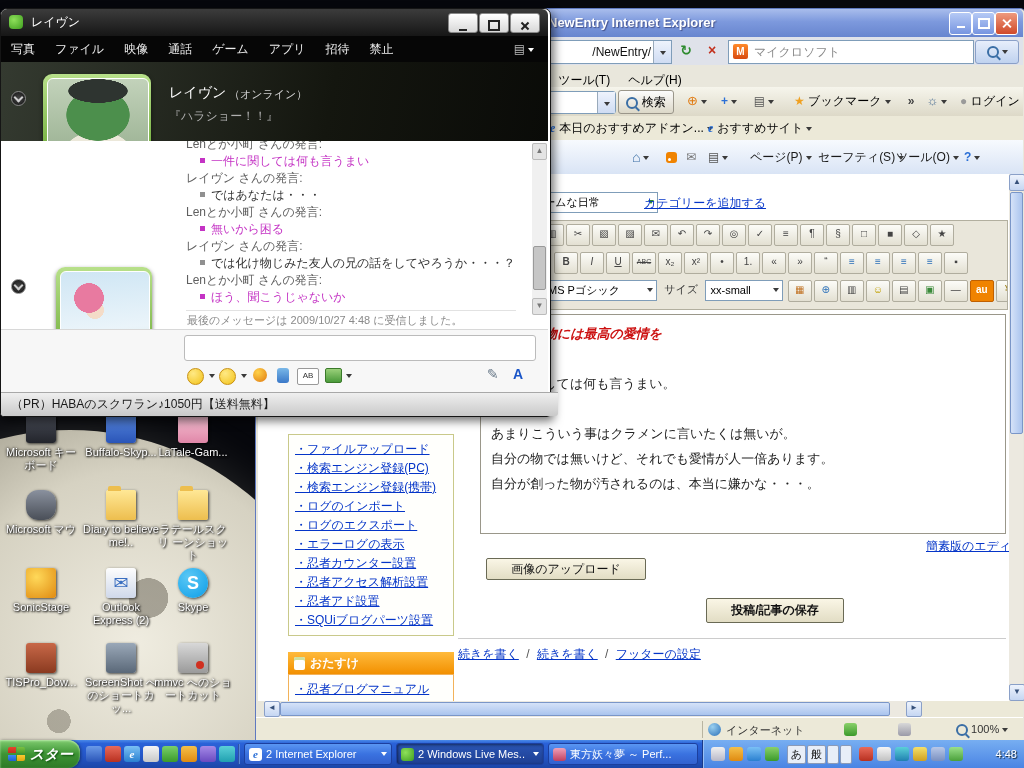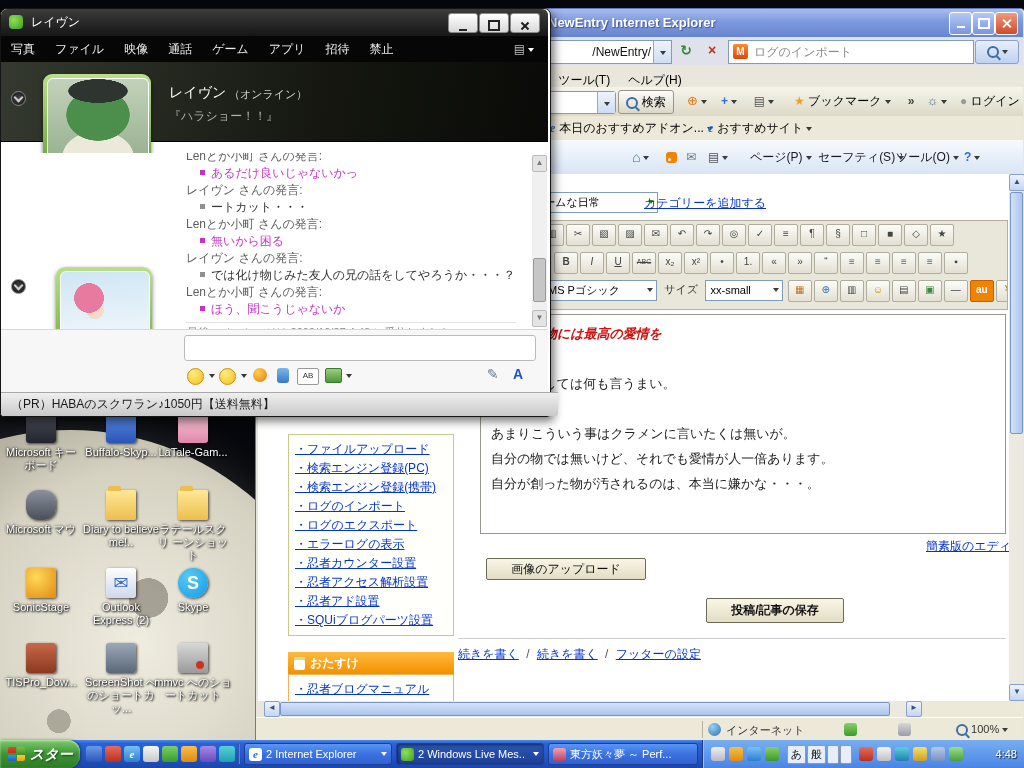--- a/index.html
+++ b/index.html
@@ -101,21 +101,21 @@
 .mbtn .gl-min{background:#222;margin-top:11px}
 .mbtn .gl-max{border-color:#222;margin-top:4px}
 .mbtn .cross::before,.mbtn .cross::after{background:#222;height:10px;top:2px}
 .m-menu{position:absolute;left:0;top:27px;width:547px;height:26px;background:#060606;line-height:26px}
 .m-menu span.mi{display:inline-block;padding:0 10px;color:#eee;cursor:pointer}
 .m-head{position:absolute;left:0;top:53px;width:547px;height:79px;background:linear-gradient(100deg,#343a30,#14160f 60%,#0a0b08);border-bottom:1px solid #000}
 .tgl{position:absolute;width:13px;height:13px;border-radius:50%;border:1px solid #888;background:radial-gradient(#484848,#101010);cursor:pointer}
 .tgl::after{content:"";position:absolute;left:3px;top:2px;width:5px;height:5px;border-right:2px solid #cfcfcf;border-bottom:2px solid #cfcfcf;transform:rotate(45deg)}
 .aframe{position:absolute;border-radius:9px;background:linear-gradient(#b8e08a,#5fa128);padding:4px;box-shadow:0 2px 4px rgba(0,0,0,.55);cursor:pointer}
 .aframe .inner{width:100%;height:100%;border-radius:6px;border:1px solid #fff}
-.m-chat{position:absolute;left:0;top:144px;width:547px;height:188px;background:#fff;overflow:hidden}
+.m-chat{position:absolute;left:0;top:132px;width:547px;height:188px;background:#fff;overflow:hidden}
 .cline{height:17px;line-height:17px;white-space:nowrap;overflow:hidden;font-size:12px}
 .cline.lab{color:#5f5f5f}
 .cline.remote{color:#c433c4}
 .cline.self{color:#333}
 .bdot{display:inline-block;width:5px;height:5px;margin:0 6px 2px 14px;vertical-align:middle}
 .remote .bdot{background:#c433c4}.self .bdot{background:#909090}
 .m-input{position:absolute;left:0;top:320px;width:547px;height:63px;background:#f7f7f7;border-top:1px solid #d8d8d8}
 .ifield{position:absolute;left:183px;top:5px;width:350px;height:24px;background:#fff;border:1px solid #bbb;border-radius:3px;cursor:text}
 .smiley{position:absolute;width:15px;height:15px;border-radius:50%;background:radial-gradient(circle at 35% 30%,#ffe985,#f2c218);border:1px solid #c89010;cursor:pointer}
 .nud{position:absolute;width:14px;height:14px;border-radius:50%;background:radial-gradient(circle at 35% 30%,#ffd24a,#e07a10);cursor:pointer}
@@ -200,21 +200,21 @@
   </div>
   <div class="ie-addr">
     <div class="combo" style="left:40px;top:3px;width:374px;height:22px">
       <div style="position:absolute;right:20px;top:0;line-height:22px;font-size:12px;color:#111">/NewEntry/</div>
       <div class="dd"><span class="tri"></span></div>
     </div>
     <div class="sqbtn" style="left:418px;top:3px;color:#2e8b2e;font-weight:bold;font-size:14px"><span>↻</span></div>
     <div class="sqbtn" style="left:444px;top:3px;color:#c2301c;font-weight:bold;font-size:14px"><span>×</span></div>
     <div class="combo" style="left:472px;top:3px;width:244px;height:22px">
       <span style="position:absolute;left:4px;top:3px;width:15px;height:15px;background:linear-gradient(#ff8a2a,#d84a10);border-radius:2px;color:#fff;font-weight:bold;font-size:10px;text-align:center;line-height:15px">M</span>
-      <span style="position:absolute;left:25px;top:0;line-height:22px;color:#8a8a8a">ログのインポート</span>
+      <span style="position:absolute;left:25px;top:0;line-height:22px;color:#8a8a8a">マイクロソフト</span>
     </div>
     <div class="sqbtn" style="left:719px;top:3px;width:42px;background:linear-gradient(#e7eefb,#bfd2ef);border:1px solid #8aa0c8"><span class="mag"></span><span class="tri"></span></div>
   </div>
   <div class="ie-menu">
     <span>ファイル(F)</span><span>編集(E)</span><span>表示(V)</span><span>お気に入り(A)</span><span>ツール(T)</span><span>ヘルプ(H)</span>
   </div>
   <div class="ie-tool">
     <div class="combo" style="left:40px;top:4px;width:318px;height:21px;border-radius:3px">
         <div class="dd"><span class="tri"></span></div>
       </div>
@@ -344,23 +344,23 @@
     <div class="inner" style="background:
       radial-gradient(ellipse 30px 12px at 50px 12px,#2e3430 98%,transparent),
       radial-gradient(ellipse 32px 26px at 50px 36px,#4c8f4c 98%,transparent),
       radial-gradient(circle 12px at 50px 42px,#f2dcc6 98%,transparent),
       radial-gradient(ellipse 36px 26px at 50px 78px,#ece8da 98%,transparent),
       linear-gradient(#c2d2ba,#93ab8b)"></div>
   </div>
   <div class="m-chat">
     <div style="position:absolute;left:185px;top:-5px;width:344px">
       <div class="cline lab">Lenとか小町 さんの発言:</div>
-      <div class="cline remote"><span class="bdot"></span><span>あるだけ良いじゃないかっ</span></div>
+      <div class="cline remote"><span class="bdot"></span><span>一件に関しては何も言うまい</span></div>
       <div class="cline lab">レイヴン さんの発言:</div>
-      <div class="cline self"><span class="bdot"></span><span>ートカット・・・</span></div>
+      <div class="cline self"><span class="bdot"></span><span>ではあなたは・・・</span></div>
       <div class="cline lab">Lenとか小町 さんの発言:</div>
       <div class="cline remote"><span class="bdot"></span><span>無いから困る</span></div>
       <div class="cline lab">レイヴン さんの発言:</div>
       <div class="cline self"><span class="bdot"></span><span>では化け物じみた友人の兄の話をしてやろうか・・・？</span></div>
       <div class="cline lab">Lenとか小町 さんの発言:</div>
       <div class="cline remote"><span class="bdot"></span><span>ほう、聞こうじゃないか</span></div>
     </div>
     <div style="position:absolute;left:185px;top:169px;width:330px;border-top:1px solid #e2e2e2"></div>
     <div style="position:absolute;left:186px;top:172px;color:#8a8a8a;font-size:11px">最後のメッセージは 2009/10/27 4:48 に受信しました。</div>
     <div class="sb" style="left:531px;top:2px;width:15px;height:172px;background:#f0f0f0">

